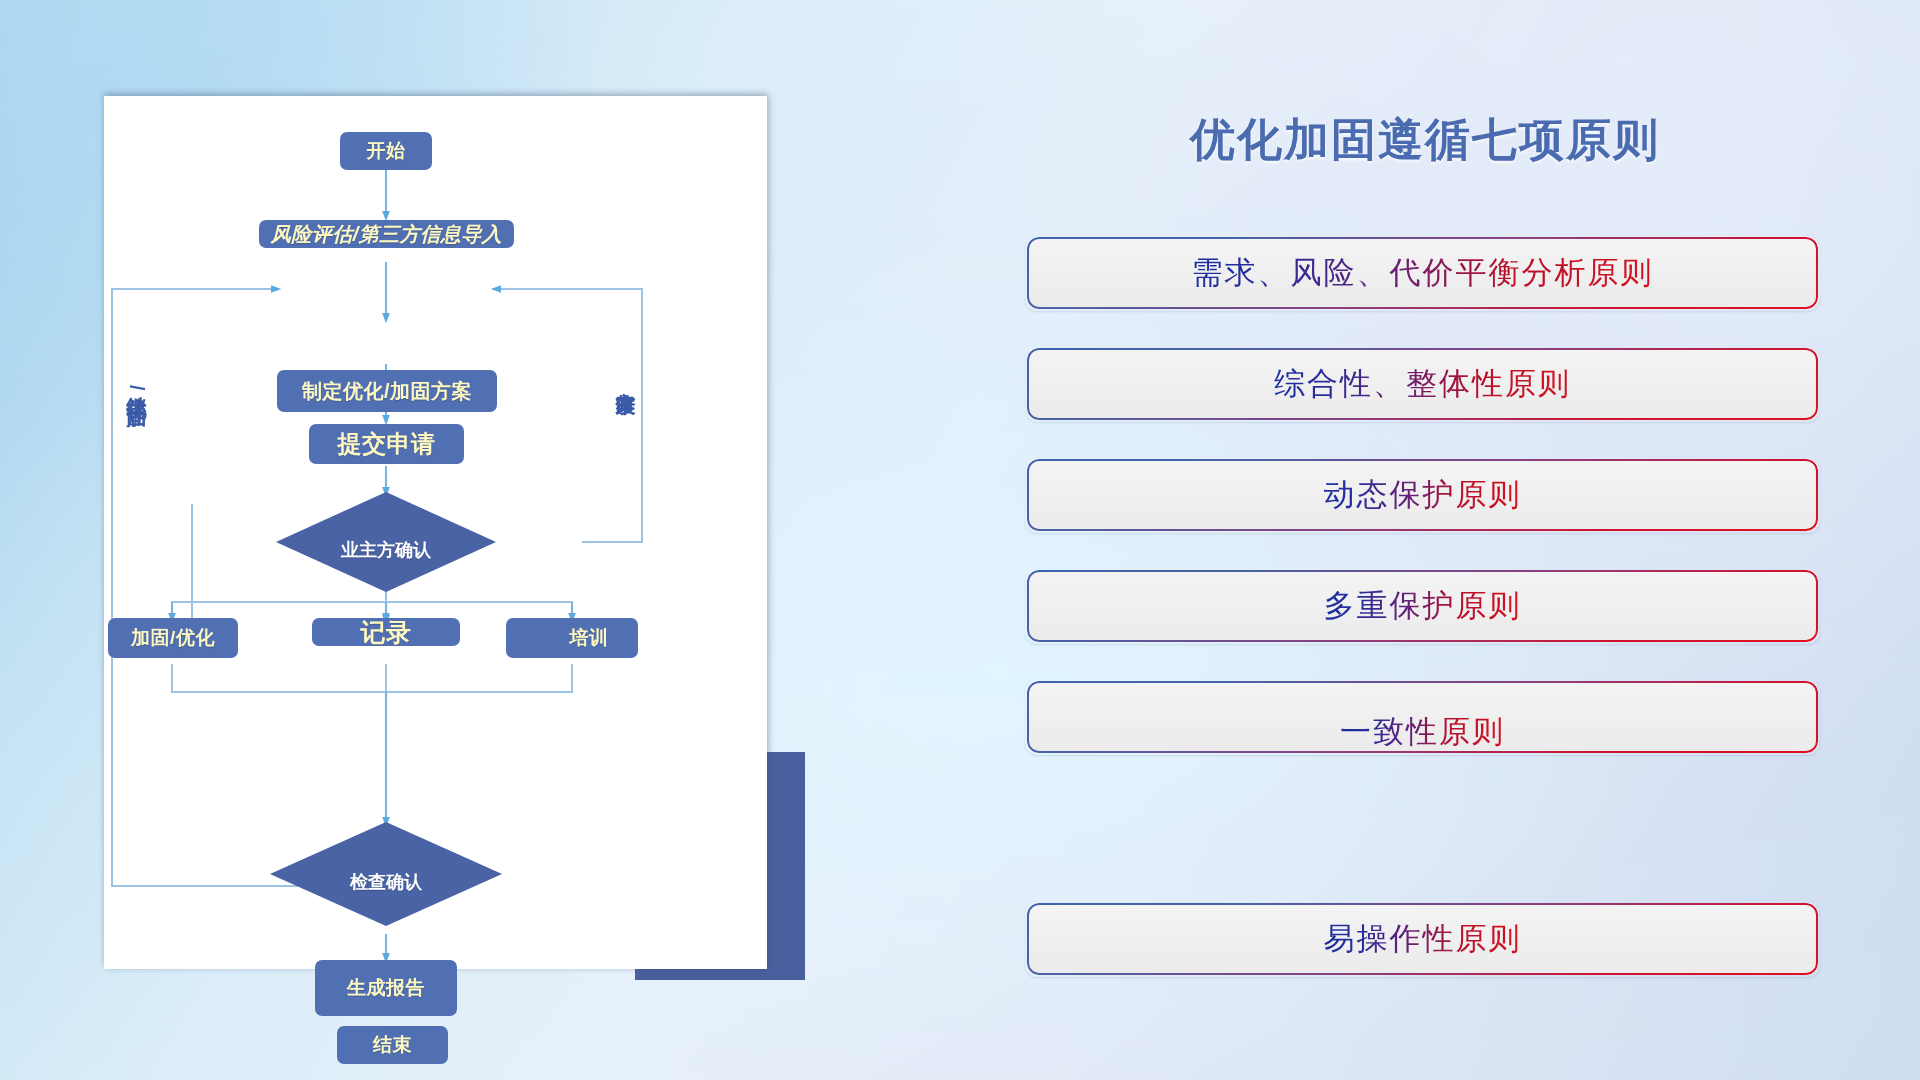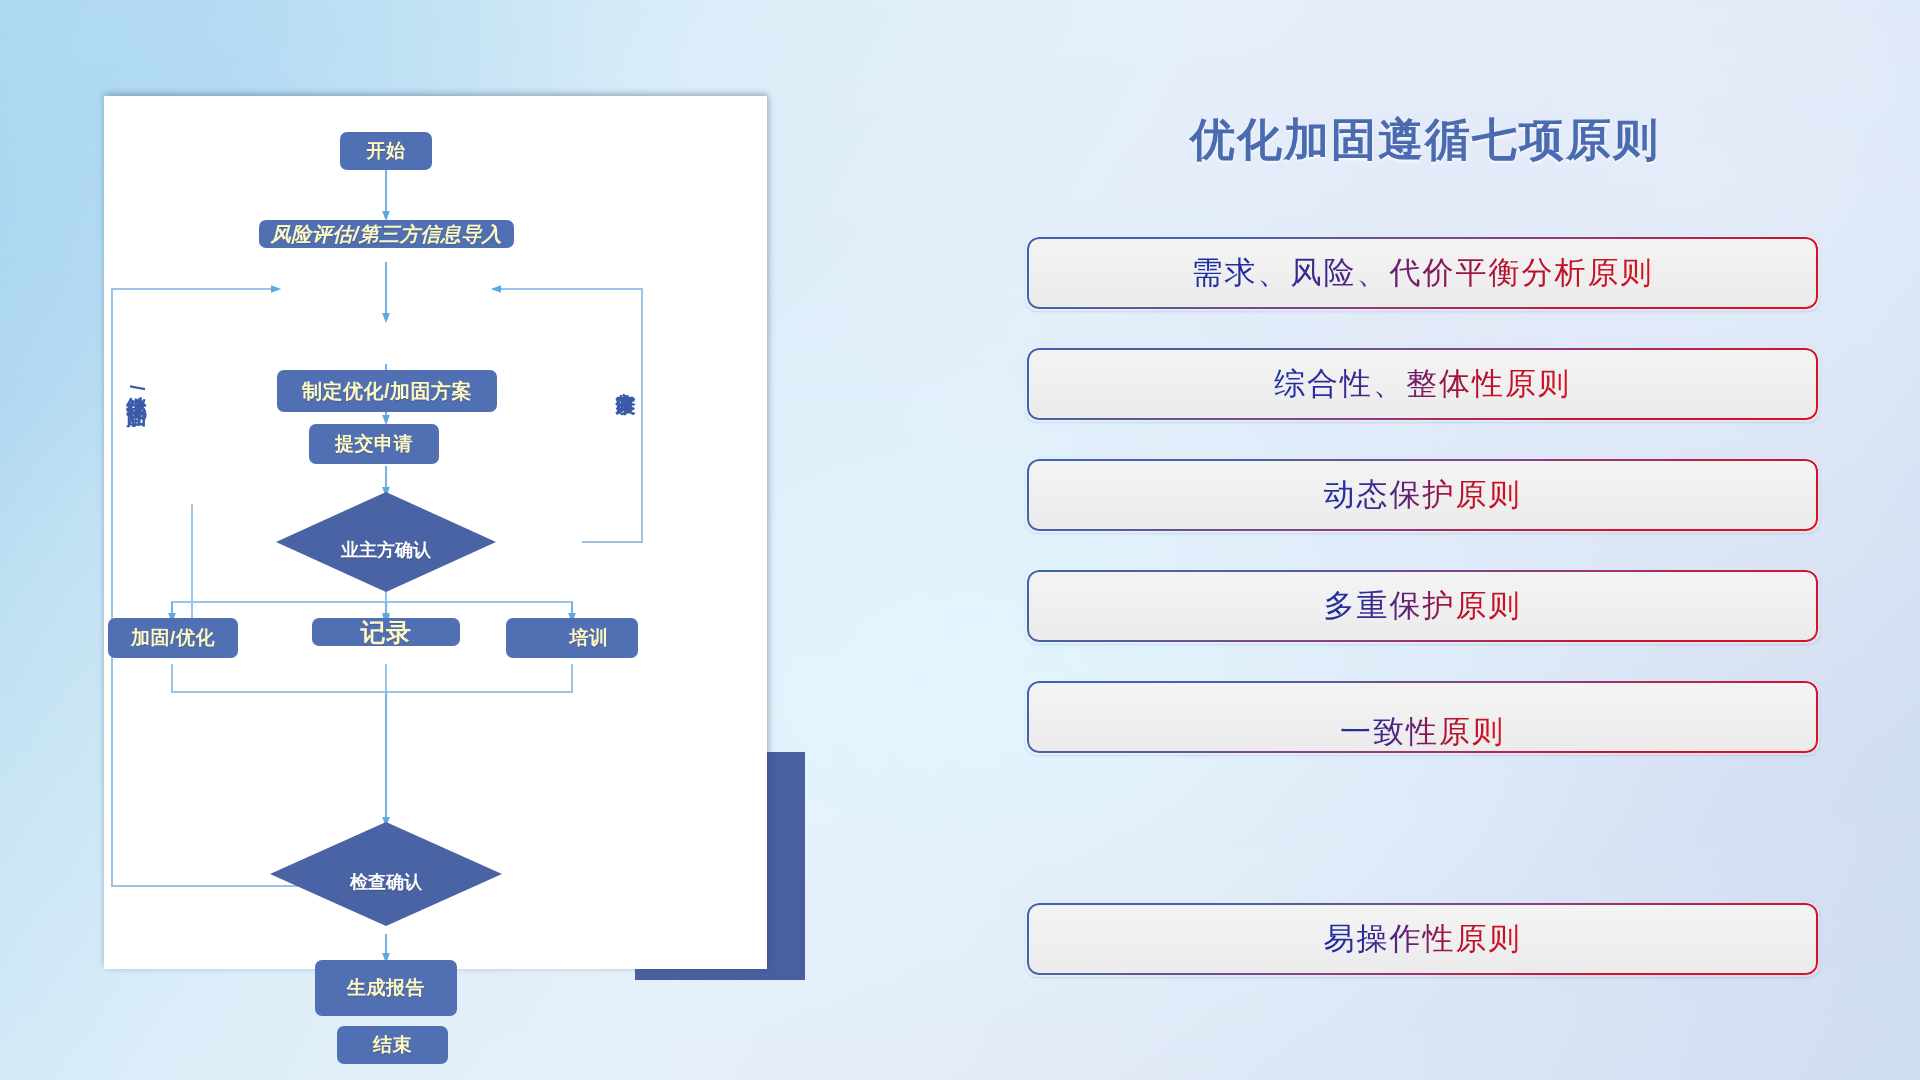--- a/index.html
+++ b/index.html
@@ -179,21 +179,21 @@
   </div>
 
   <div class="node" style="left:155px;top:124px;width:255px;height:28px;font-size:20px;font-style:italic;">
     <span>风险评估/第三方信息导入</span>
   </div>
 
   <div class="node" style="left:173px;top:226px;width:220px;height:42px;font-size:20px;margin-top:48px;">
     <span>制定优化/加固方案</span>
   </div>
 
-  <div class="node" style="left:205px;top:328px;width:130px;height:40px;font-size:19px;">
+  <div class="node" style="left:205px;top:328px;width:155px;height:40px;font-size:24px;">
     <span>提交申请</span>
   </div>
 
   <div class="diamond" style="left:172px;top:396px;width:220px;height:100px;font-size:18px;">
     <div class="dshape"></div>
     <span>业主方确认</span>
   </div>
 
   <div class="node" style="left:4px;top:522px;width:130px;height:40px;font-size:19px;">
     <span>加固/优化</span>

